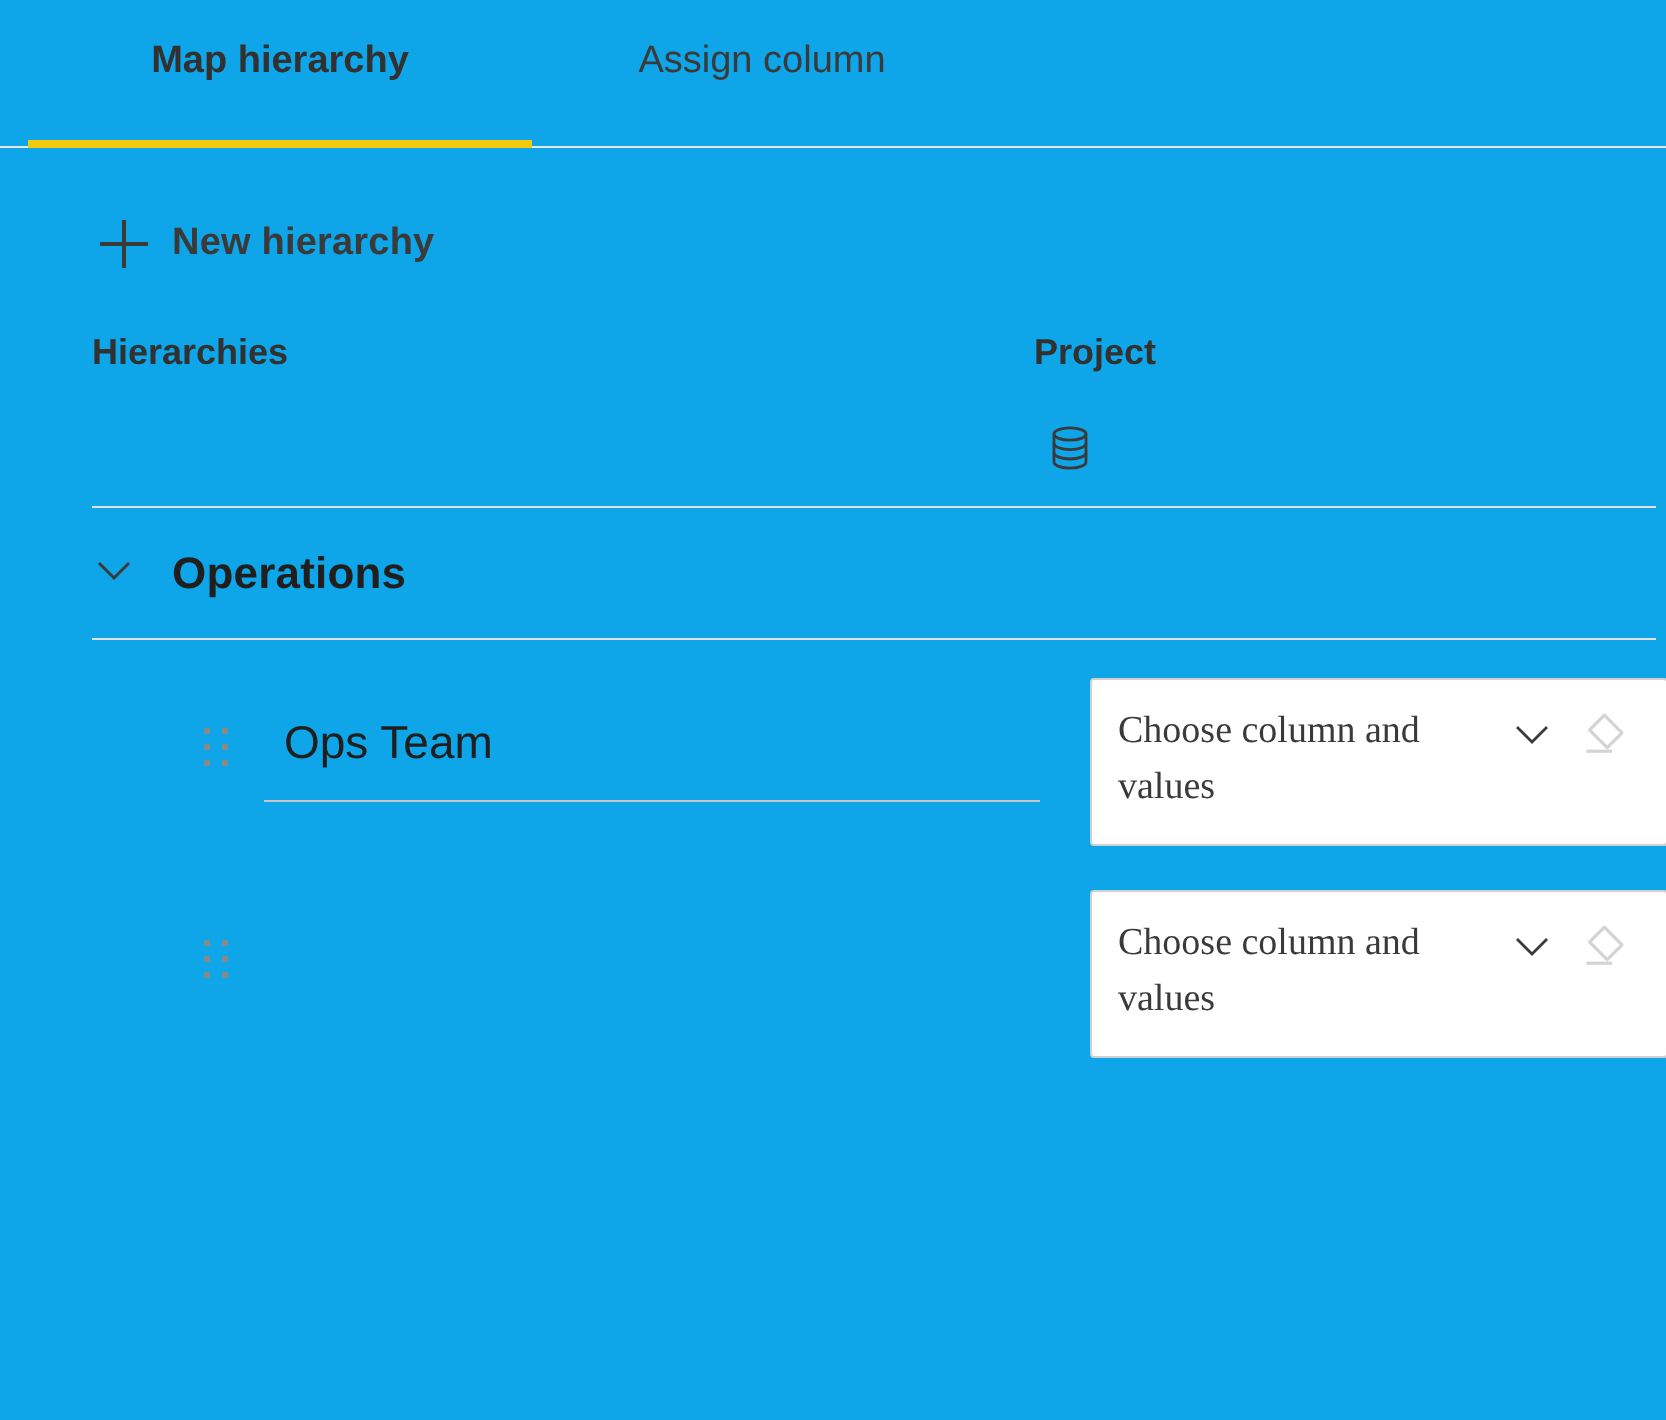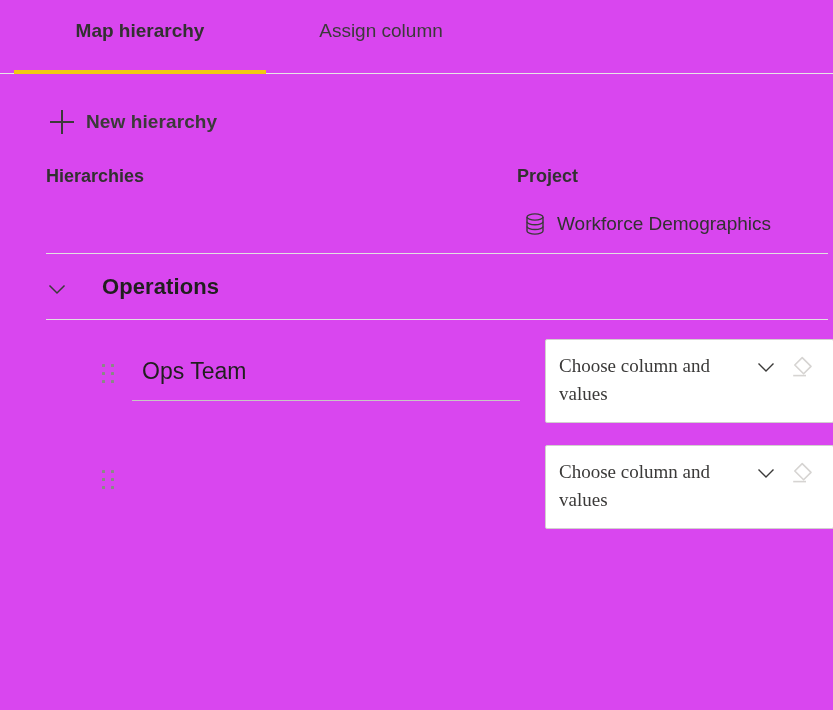--- a/index.html
+++ b/index.html
@@ -10,21 +10,21 @@
     background: #ffffff;
     font-family: "Liberation Sans", sans-serif;
     color: #323130;
     overflow: hidden;
   }
 
   .app {
     position: relative;
     width: 833px;
     height: 710px;
-    background: #d946ef;
+    background: #0ea5e9;
   }
 
   
   .tabstrip {
     position: relative;
     height: 74px;
     border-bottom: 1px solid #e6e6e6;
   }
 
   .tabs {
@@ -142,22 +142,22 @@
   }
   .divider-top    { top: 253px; }
   .divider-bottom { top: 319px; }
 
   
   .group-header {
     position: absolute;
     left: 46px;
     top: 274px;
     display: flex;
-    align-items: flex-end;
-    gap: 34px;
+    align-items: flex-start;
+    gap: 18px;
     cursor: pointer;
   }
 
   .chevron-icon { width: 22px; height: 22px; flex: none; display: block; }
 
   .group-title {
     font-size: 22px;
     font-weight: bold;
     color: #201f1e;
     letter-spacing: 0.1px;
@@ -275,21 +275,20 @@
   <div class="col-head col-head-hierarchies">Hierarchies</div>
   <div class="col-head col-head-datasets">Project</div>
 
   <div class="dataset-row">
     <svg class="db-icon" viewBox="0 0 22 24">
       <ellipse cx="11" cy="5" rx="8" ry="3.1" fill="none" stroke="#3b3a39" stroke-width="1.4"></ellipse>
       <path d="M3 5 V19 C3 20.7 6.6 22.1 11 22.1 C15.4 22.1 19 20.7 19 19 V5" fill="none" stroke="#3b3a39" stroke-width="1.4"></path>
       <path d="M3 9.7 C3 11.4 6.6 12.8 11 12.8 C15.4 12.8 19 11.4 19 9.7" fill="none" stroke="#3b3a39" stroke-width="1.4"></path>
       <path d="M3 14.4 C3 16.1 6.6 17.5 11 17.5 C15.4 17.5 19 16.1 19 14.4" fill="none" stroke="#3b3a39" stroke-width="1.4"></path>
     </svg>
-    <span class="dataset-name">Workforce Demographics</span>
   </div>
 
   <div class="divider divider-top"></div>
   <div class="divider divider-bottom"></div>
 
   <div class="group-header">
     <svg class="chevron-icon" viewBox="0 0 22 22">
       <path d="M4 8 L11 15 L18 8" fill="none" stroke="#3b3a39" stroke-width="1.5" stroke-linecap="square"></path>
     </svg>
     <span class="group-title">Operations</span>

